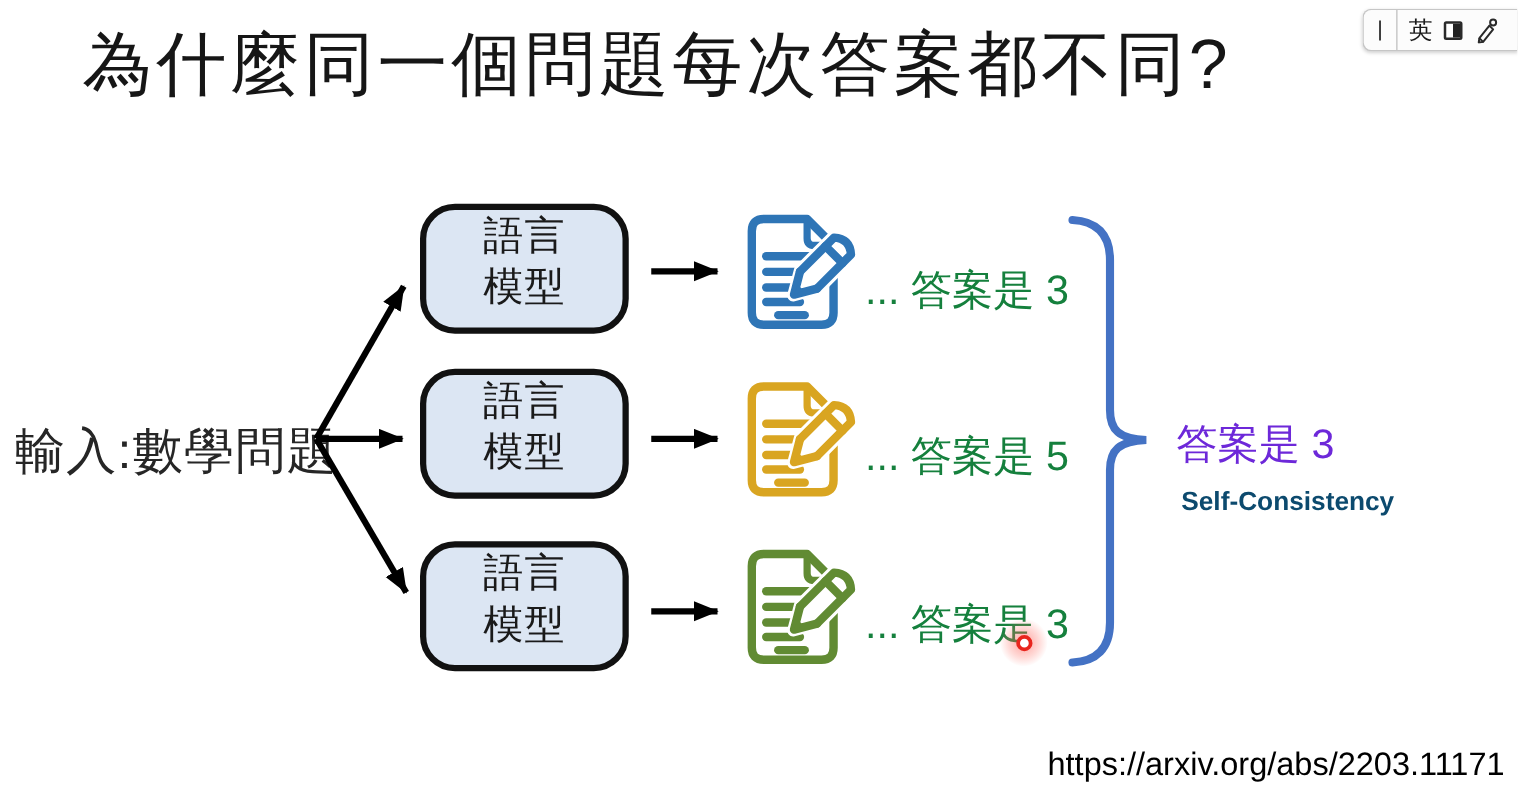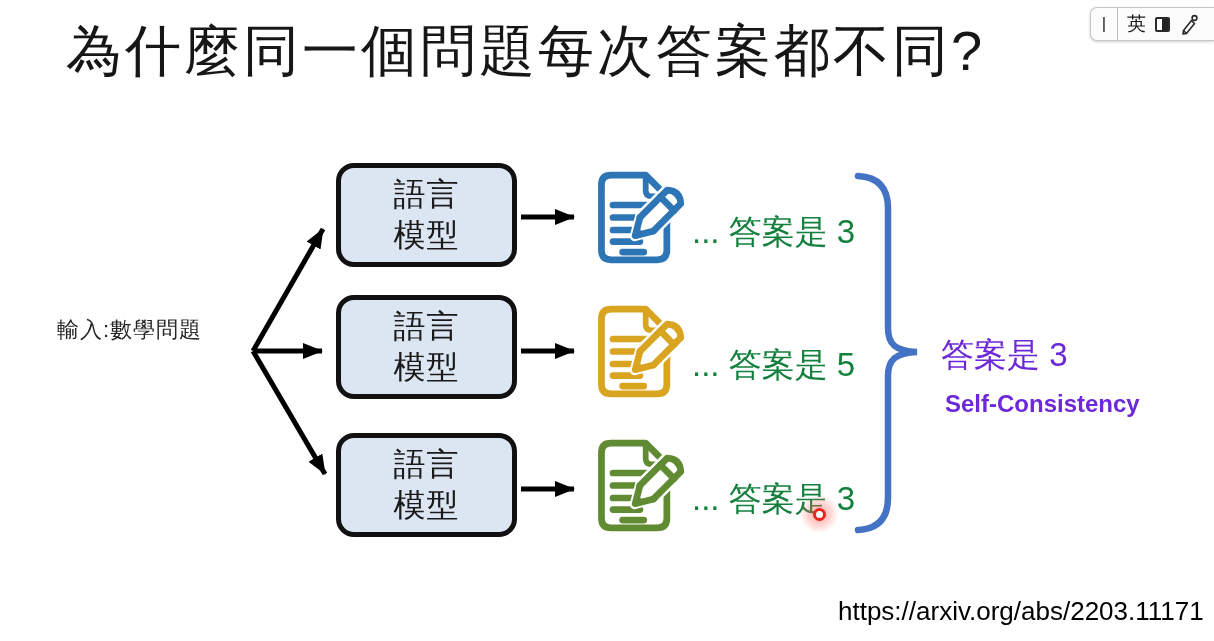--- a/index.html
+++ b/index.html
@@ -17,34 +17,33 @@
   .slide-title {
     left: 66px; top: 14px;
     font-size: 56px; font-weight: 400;
     letter-spacing: 3px;
     color: var(--title_text, #161616);
     white-space: nowrap;
   }
 
   
   .input-label {
-    left: 12px; top: 315px;
-    font-size: 22px; letter-spacing: 1px;
+    left: 12px; top: 333px;
+    font-size: 40px; letter-spacing: 1px;
     white-space: nowrap;
-    margin-left: 45px;
   }
 
   
   .model-box {
-    left: 336px; width: 181px; height: 104px;
+    left: 336px; width: 167px; height: 104px;
     background: var(--box_fill, #dce6f3);
     border: 5px solid var(--box_border, #111111);
-    border-radius: 18px;
+    border-radius: 28px;
     box-sizing: border-box;
-    display: flex; align-items: center; justify-content: center;
+    display: flex; align-items: flex-start; justify-content: center;
   }
   .model-box.r0 { top: 163px; }
   .model-box.r1 { top: 295px; }
   .model-box.r2 { top: 433px; }
   .model-box-label {
     font-size: 32px; line-height: 1.28;
     text-align: center; white-space: pre-line;
     color: #1a1a1a; letter-spacing: 1px;
   }
 
@@ -58,21 +57,21 @@
   .answer-text {
     left: 692px; font-size: 33px; white-space: nowrap;
     color: #15803d;
   }
   .answer-text.r0 { top: 210px; }
   .answer-text.r1 { top: 343px; }
   .answer-text.r2 { top: 477px; }
 
   
   .final-answer { left: 941px; top: 333px; font-size: 33px; white-space: nowrap; color: #6d28d9; }
-  .method-name  { left: 945px; top: 390px; font-size: 24px; font-weight: 700; color: #6d28d9; white-space: nowrap; }
+  .method-name  { left: 945px; top: 390px; font-size: 21px; font-weight: 700; color: #0c4a6e; white-space: nowrap; }
 
   
   .reference-url { left: 838px; top: 596px; font-size: 26px; color: #000000; white-space: nowrap; }
 
   
   .overlay { left: 0; top: 0; pointer-events: none; }
   .arrow-line { stroke: var(--arrow_black, #000); stroke-width: 5; fill: none; }
   .arrow-head { fill: var(--arrow_black, #000); }
   .brace-path { stroke: var(--brace_blue, #4472c4); stroke-width: 6.5; fill: none; stroke-linecap: round; }
 

